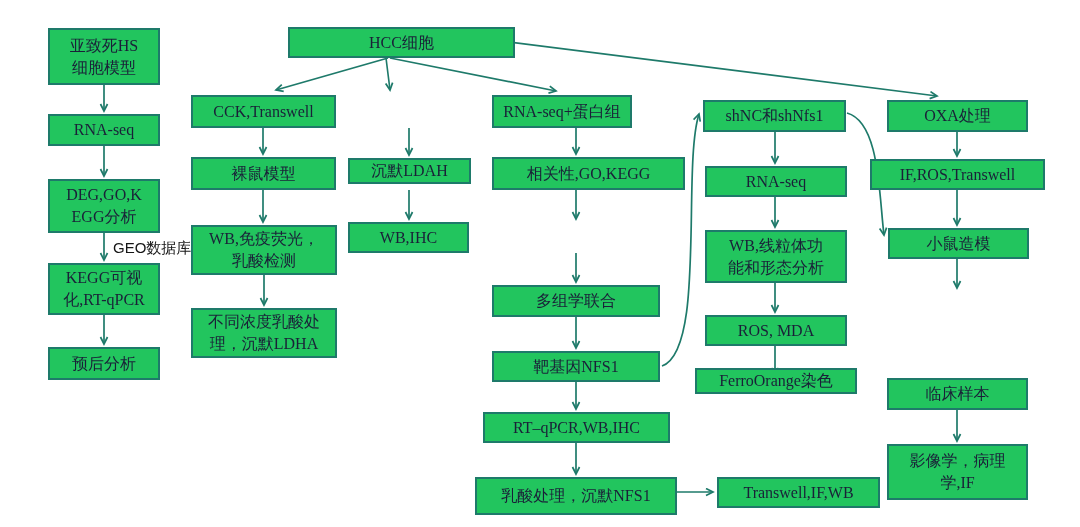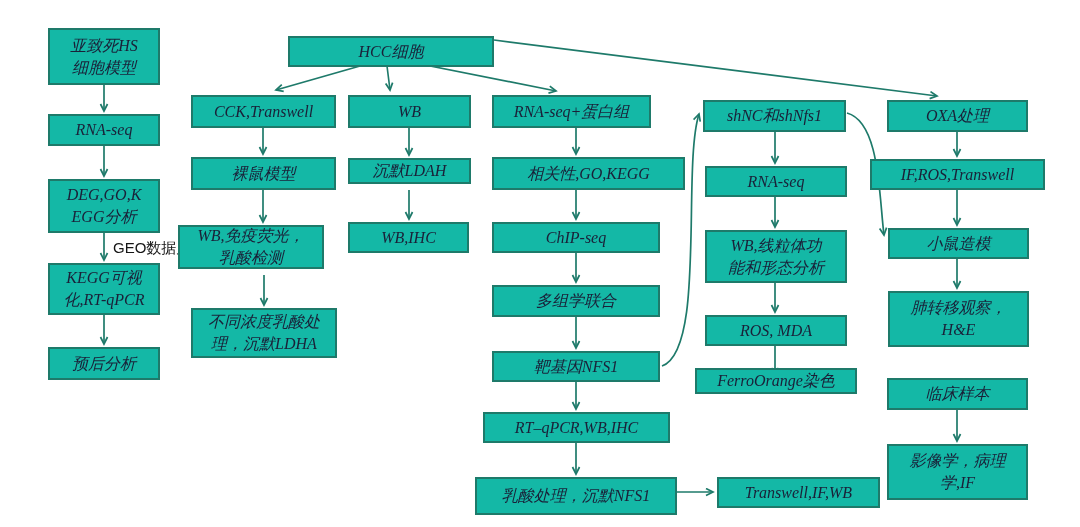--- a/index.html
+++ b/index.html
@@ -14,24 +14,24 @@
     position:relative;width:1080px;height:527px;overflow:hidden;
     background:var(--background);
     font-family:"Liberation Serif","DejaVu Serif",serif;
   }
   svg.arrows{position:absolute;left:0;top:0;width:1080px;height:527px;}
   svg.arrows path, svg.arrows line{stroke:var(--arrow);fill:none;stroke-width:1.7px;}
   svg.arrows .head{stroke:var(--arrow);fill:none;stroke-width:1.7px;}
   .node{
     position:absolute;box-sizing:border-box;
     border:2px solid var(--box-border);
-    background:#14b8a6;color:var(--text);
+    background:#22c55e;color:var(--text);
     display:flex;align-items:center;justify-content:center;
     text-align:center;font-size:16px;line-height:1.35;
-    padding:11px 3px;white-space:pre-line;font-style:italic;
+    padding:11px 3px;white-space:pre-line;
   }
   .edge-label{
     position:absolute;color:var(--label-text);
     font-family:"Liberation Sans","DejaVu Sans",sans-serif;
     font-size:15px;font-weight:400;white-space:nowrap;
   }
 </style>
 </head>
 <body>
 
@@ -86,51 +86,47 @@
   <div class="node" style="left:48px;top:28px;width:112px;height:57px">亚致死HS
 细胞模型</div>
   <div class="node" style="left:48px;top:114px;width:112px;height:32px">RNA-seq</div>
   <div class="node" style="left:48px;top:179px;width:112px;height:54px">DEG,GO,K
 EGG分析</div>
   <div class="node" style="left:48px;top:263px;width:112px;height:52px">KEGG可视
 化,RT-qPCR</div>
   <div class="node" style="left:48px;top:347px;width:112px;height:33px">预后分析</div>
   <div class="edge-label" style="left:113px;top:239px">GEO数据库</div>
 
-  <div class="node" style="left:288px;top:36px;width:206px;height:31px">HCC细胞</div>
+  <div class="node" style="left:288px;top:27px;width:227px;height:31px">HCC细胞</div>
 
   <div class="node" style="left:191px;top:95px;width:145px;height:33px">CCK,Transwell</div>
   <div class="node" style="left:191px;top:157px;width:145px;height:33px">裸鼠模型</div>
-  <div class="node" style="left:178px;top:225px;width:146px;height:44px">WB,免疫荧光，
+  <div class="node" style="left:191px;top:225px;width:146px;height:50px">WB,免疫荧光，
 乳酸检测</div>
   <div class="node" style="left:191px;top:308px;width:146px;height:50px">不同浓度乳酸处
 理，沉默LDHA</div>
 
-  <div class="node" style="left:348px;top:95px;width:123px;height:33px">WB</div>
   <div class="node" style="left:348px;top:158px;width:123px;height:16px">沉默LDAH</div>
   <div class="node" style="left:348px;top:222px;width:121px;height:31px">WB,IHC</div>
 
-  <div class="node" style="left:492px;top:95px;width:159px;height:33px">RNA-seq+蛋白组</div>
+  <div class="node" style="left:492px;top:95px;width:140px;height:33px">RNA-seq+蛋白组</div>
   <div class="node" style="left:492px;top:157px;width:193px;height:33px">相关性,GO,KEGG</div>
-  <div class="node" style="left:492px;top:222px;width:168px;height:31px">ChIP-seq</div>
   <div class="node" style="left:492px;top:285px;width:168px;height:32px">多组学联合</div>
   <div class="node" style="left:492px;top:351px;width:168px;height:31px">靶基因NFS1</div>
   <div class="node" style="left:483px;top:412px;width:187px;height:31px">RT–qPCR,WB,IHC</div>
   <div class="node" style="left:475px;top:477px;width:202px;height:38px">乳酸处理，沉默NFS1</div>
   <div class="node" style="left:717px;top:477px;width:163px;height:31px">Transwell,IF,WB</div>
 
   <div class="node" style="left:703px;top:100px;width:143px;height:32px">shNC和shNfs1</div>
   <div class="node" style="left:705px;top:166px;width:142px;height:31px">RNA-seq</div>
   <div class="node" style="left:705px;top:230px;width:142px;height:53px">WB,线粒体功
 能和形态分析</div>
   <div class="node" style="left:705px;top:315px;width:142px;height:31px">ROS, MDA</div>
   <div class="node" style="left:695px;top:368px;width:162px;height:24px">FerroOrange染色</div>
 
   <div class="node" style="left:887px;top:100px;width:141px;height:32px">OXA处理</div>
   <div class="node" style="left:870px;top:159px;width:175px;height:31px">IF,ROS,Transwell</div>
   <div class="node" style="left:888px;top:228px;width:141px;height:31px">小鼠造模</div>
-  <div class="node" style="left:888px;top:291px;width:141px;height:56px">肺转移观察，
-H&amp;E</div>
   <div class="node" style="left:887px;top:378px;width:141px;height:32px">临床样本</div>
   <div class="node" style="left:887px;top:444px;width:141px;height:56px">影像学，病理
 学,IF</div>
 
 </div>
 
 </body></html>

